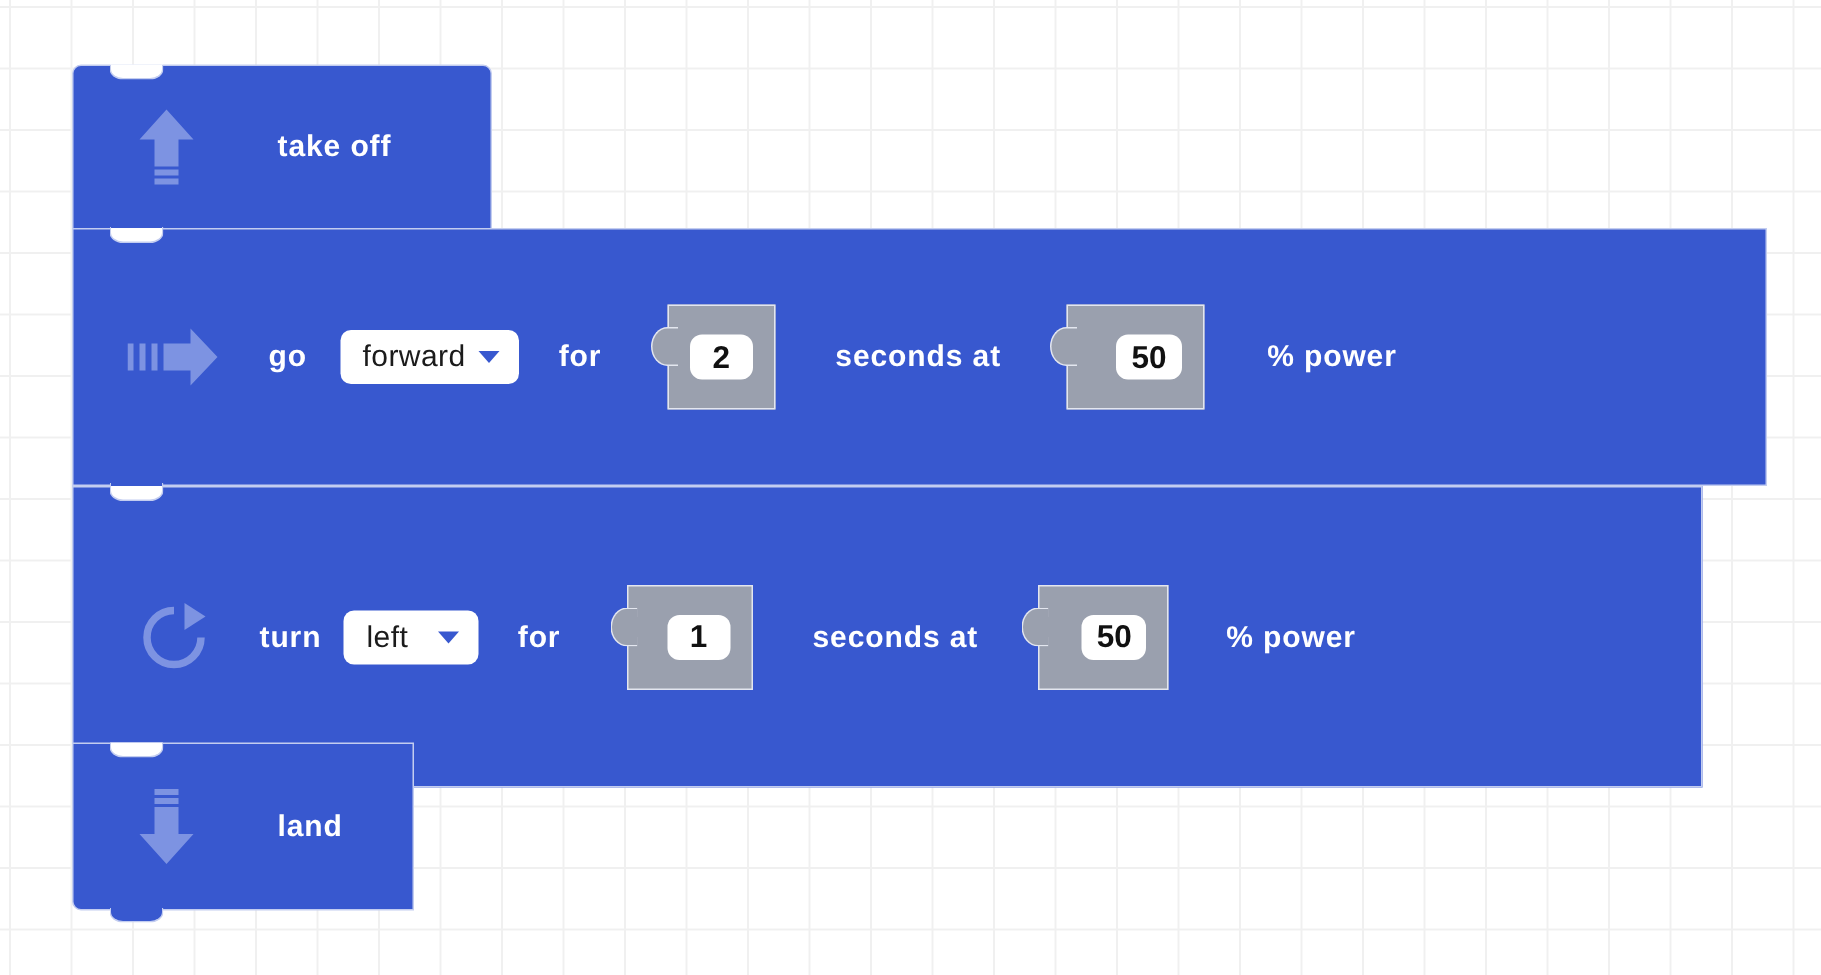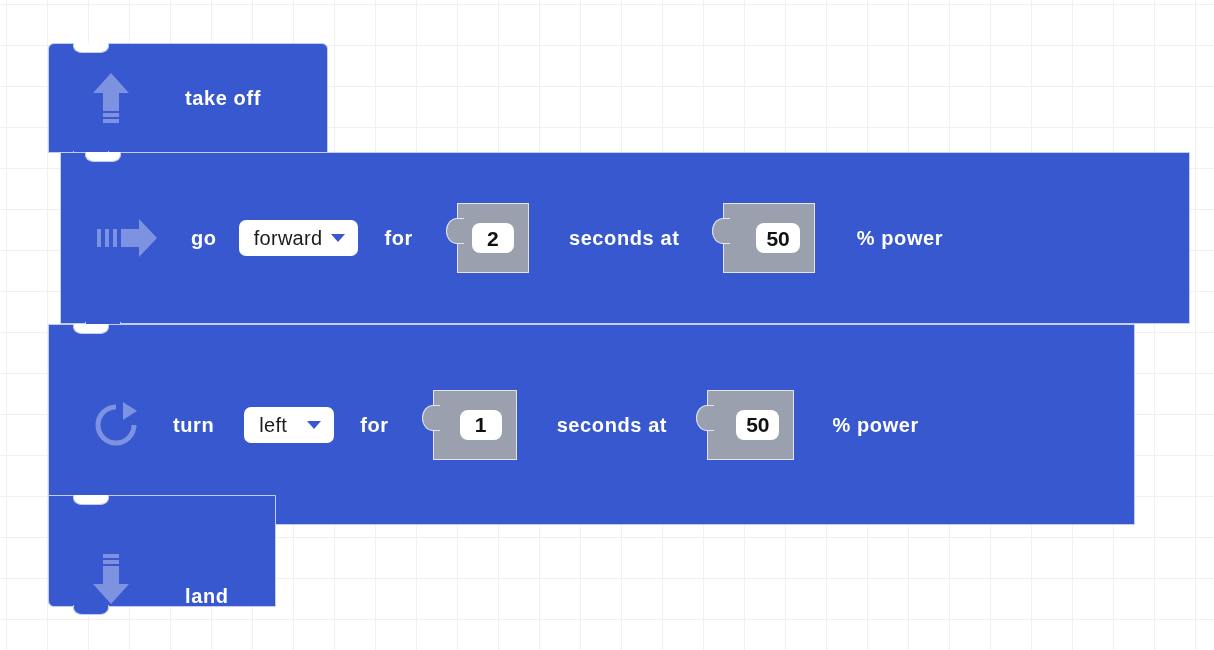--- a/index.html
+++ b/index.html
@@ -31,21 +31,21 @@
   .block {
     position: absolute;
     box-sizing: border-box;
     background: #3858cf;
     border: 1px solid #c3cdf0;
     display: flex;
     align-items: center;
     color: #ffffff;
   }
   .block.first  { border-top-left-radius: 6px; border-top-right-radius: 6px; }
-  .block.last   { border-bottom-left-radius: 6px; align-items: flex-end; }
+  .block.last   { border-bottom-left-radius: 6px; }
 
   
   .notch-top {
     position: absolute;
     top: -1px;
     left: 24px;
     width: 34px;
     height: 9px;
     background: #ffffff;
     border-bottom-left-radius: 9px 7px;
@@ -179,21 +179,21 @@
       <svg width="40" height="54" viewBox="0 0 40 54">
         <path d="M20 2 L38 22 L28 22 L28 40 L12 40 L12 22 L2 22 Z" fill="#7d93e2"></path>
         <rect x="12" y="42" width="16" height="4" fill="#7d93e2"></rect>
         <rect x="12" y="48" width="16" height="4" fill="#7d93e2"></rect>
       </svg>
     </div>
 
     <div class="lbl" style="margin-left:54px;">take off</div>
   </div>
 
-  <div class="block" style="left:60px; top:152px; width:1130px; height:172px;">
+  <div class="block" style="left:48px; top:152px; width:1130px; height:172px;">
     <div class="notch-top"></div>
     <div class="notch-bottom"></div>
 
     <div class="bicon" style="margin-left:36px;">
       <svg width="62" height="44" viewBox="0 0 62 44">
         <rect x="0" y="13" width="4" height="18" fill="#7d93e2"></rect>
         <rect x="8" y="13" width="4" height="18" fill="#7d93e2"></rect>
         <rect x="16" y="13" width="4" height="18" fill="#7d93e2"></rect>
         <path d="M24 13 L42 13 L42 3 L60 22 L42 41 L42 31 L24 31 Z" fill="#7d93e2"></path>
       </svg>
@@ -233,21 +233,21 @@
 
     <div class="bicon" style="margin-left:42px;">
       <svg width="50" height="50" viewBox="0 0 50 50">
         <path d="M25 7 A18 18 0 1 0 43 25" fill="none" stroke="#7d93e2" stroke-width="5" stroke-linecap="butt"></path>
         <path d="M32 2 L46 11 L32 20 Z" fill="#7d93e2"></path>
       </svg>
     </div>
 
     <div class="lbl" style="margin-left:32px;">turn</div>
 
-    <div class="dropdown" style="margin-left:30px;gap:20px;">
+    <div class="dropdown" style="margin-left:15px;gap:20px;">
       <span class="dd-text">left</span>
       <span class="caret"></span>
     </div>
 
     <div class="lbl" style="margin-left:26px;">for</div>
 
     <div class="reporter" style="margin-left:44px;">
       <span class="knob"></span>
       <span class="numfield" style="margin-left:12px;">
         <span>1</span>

